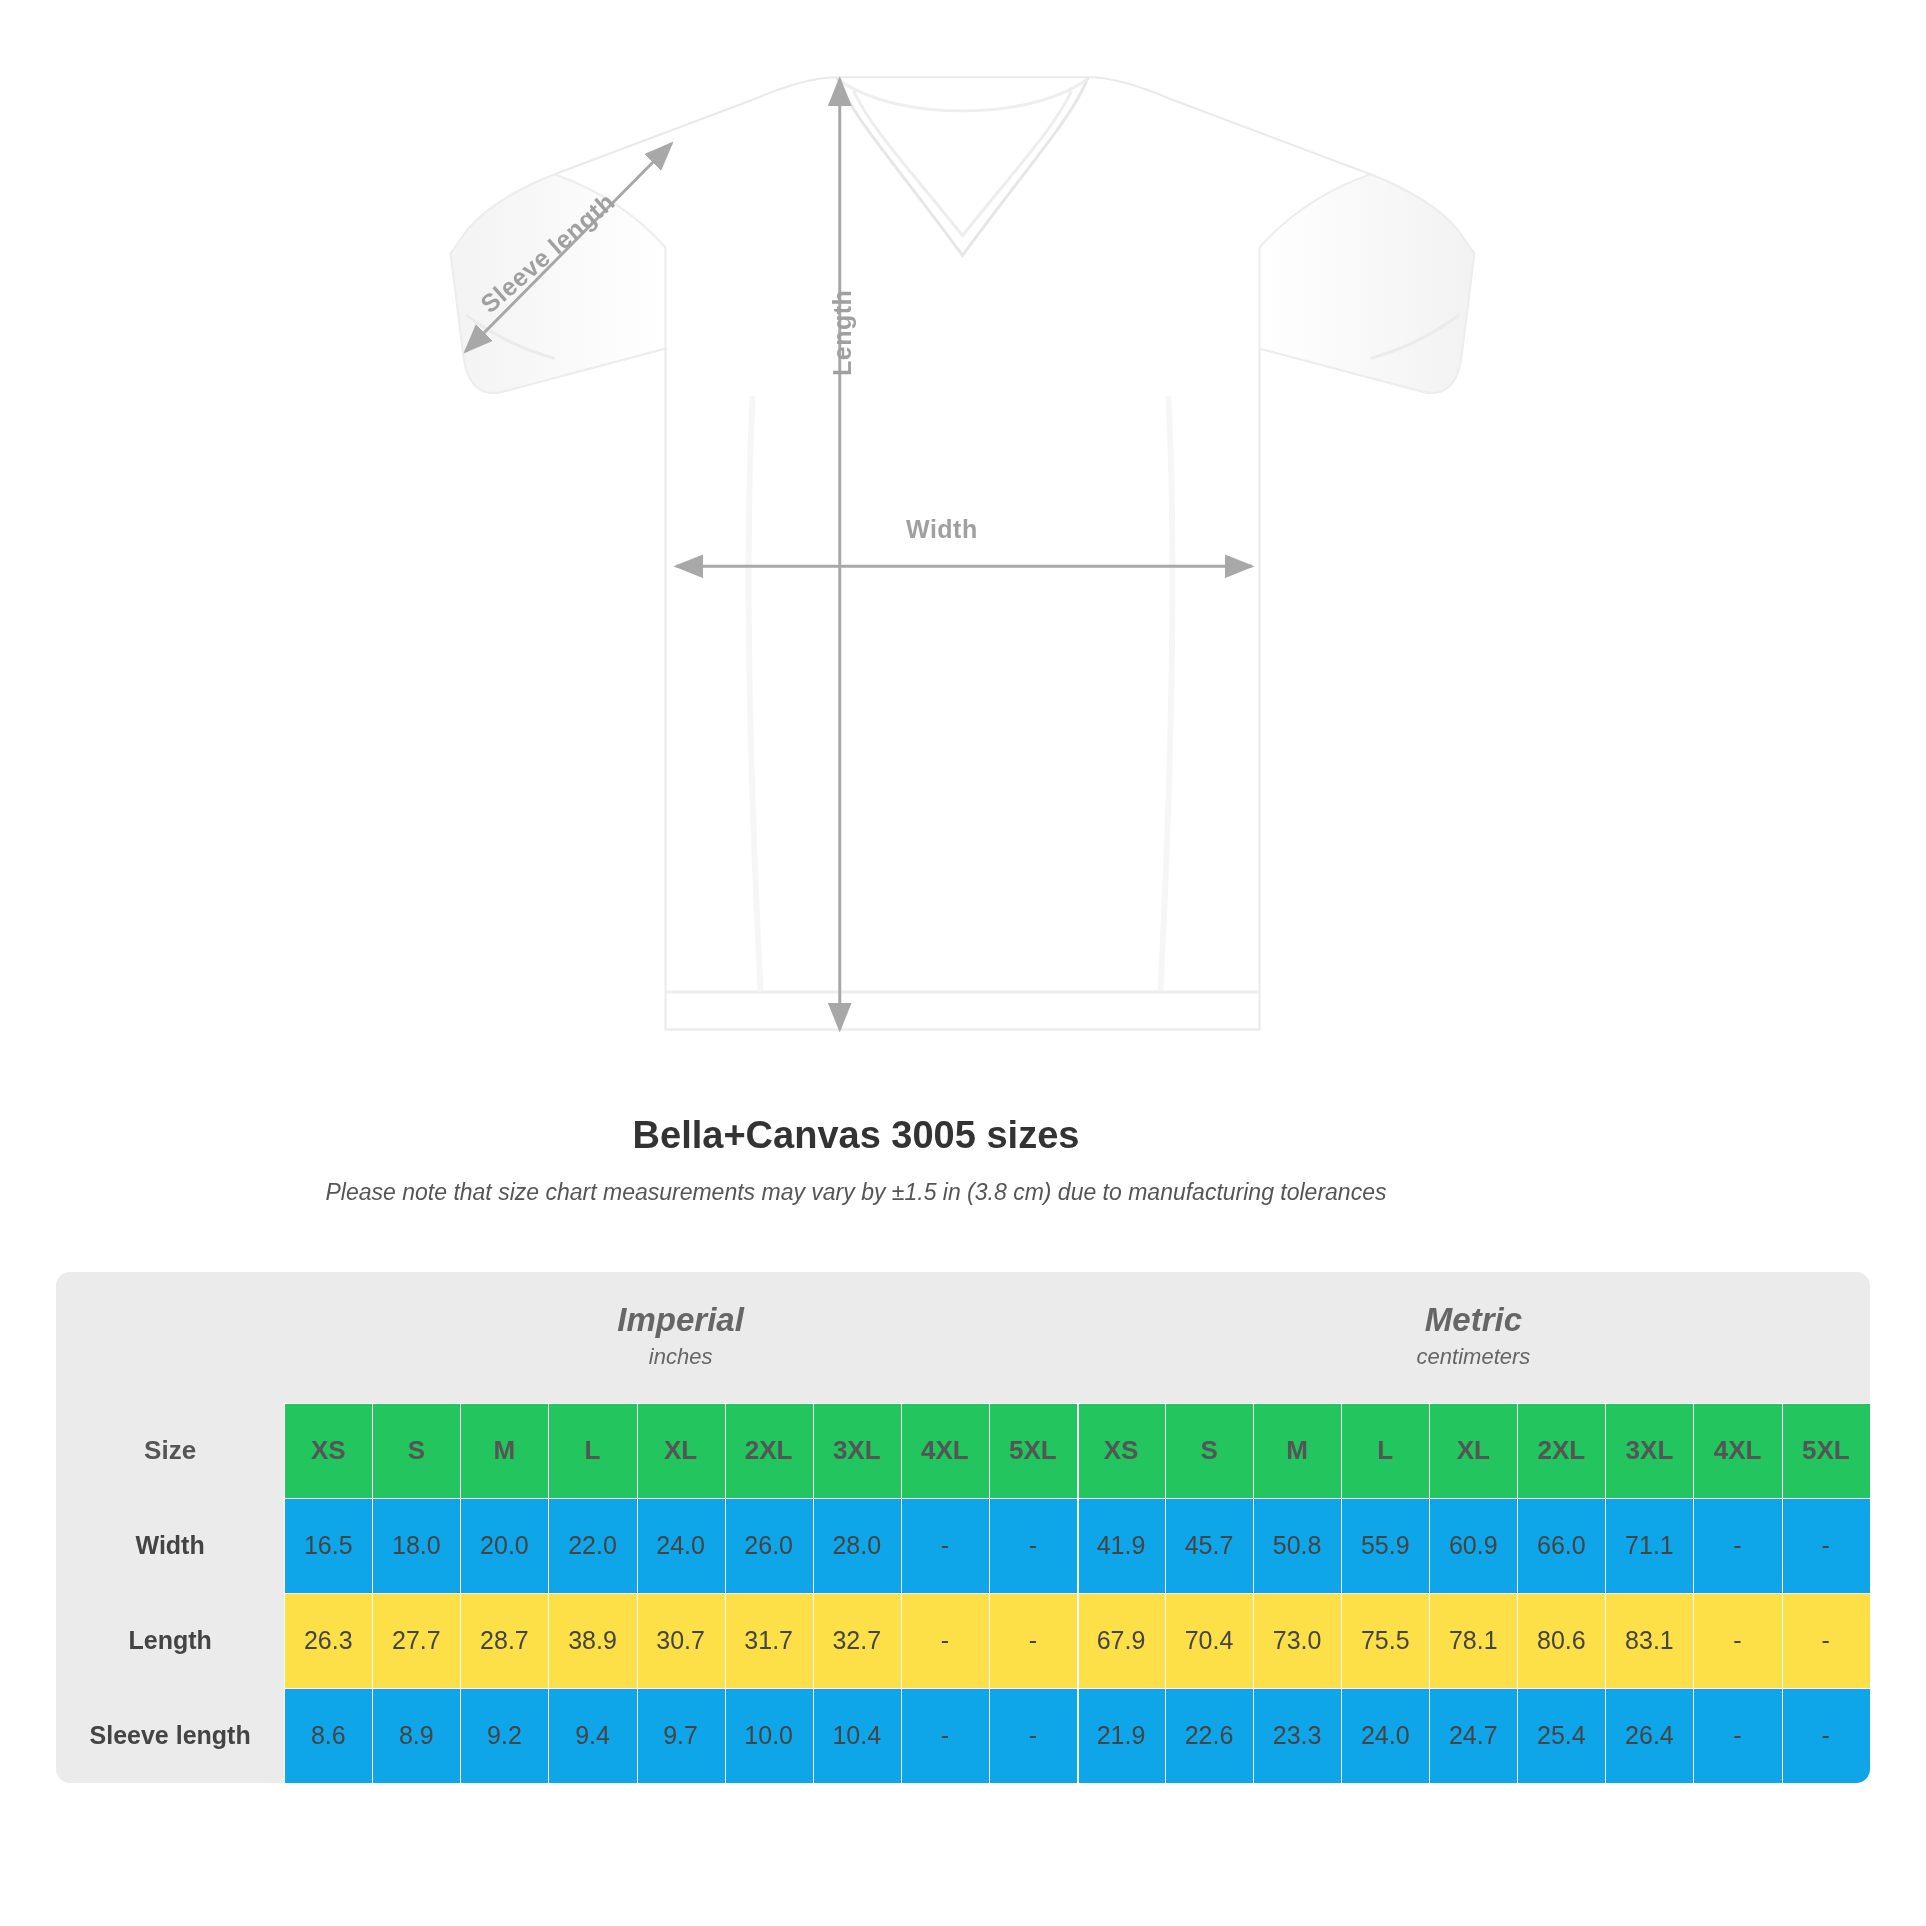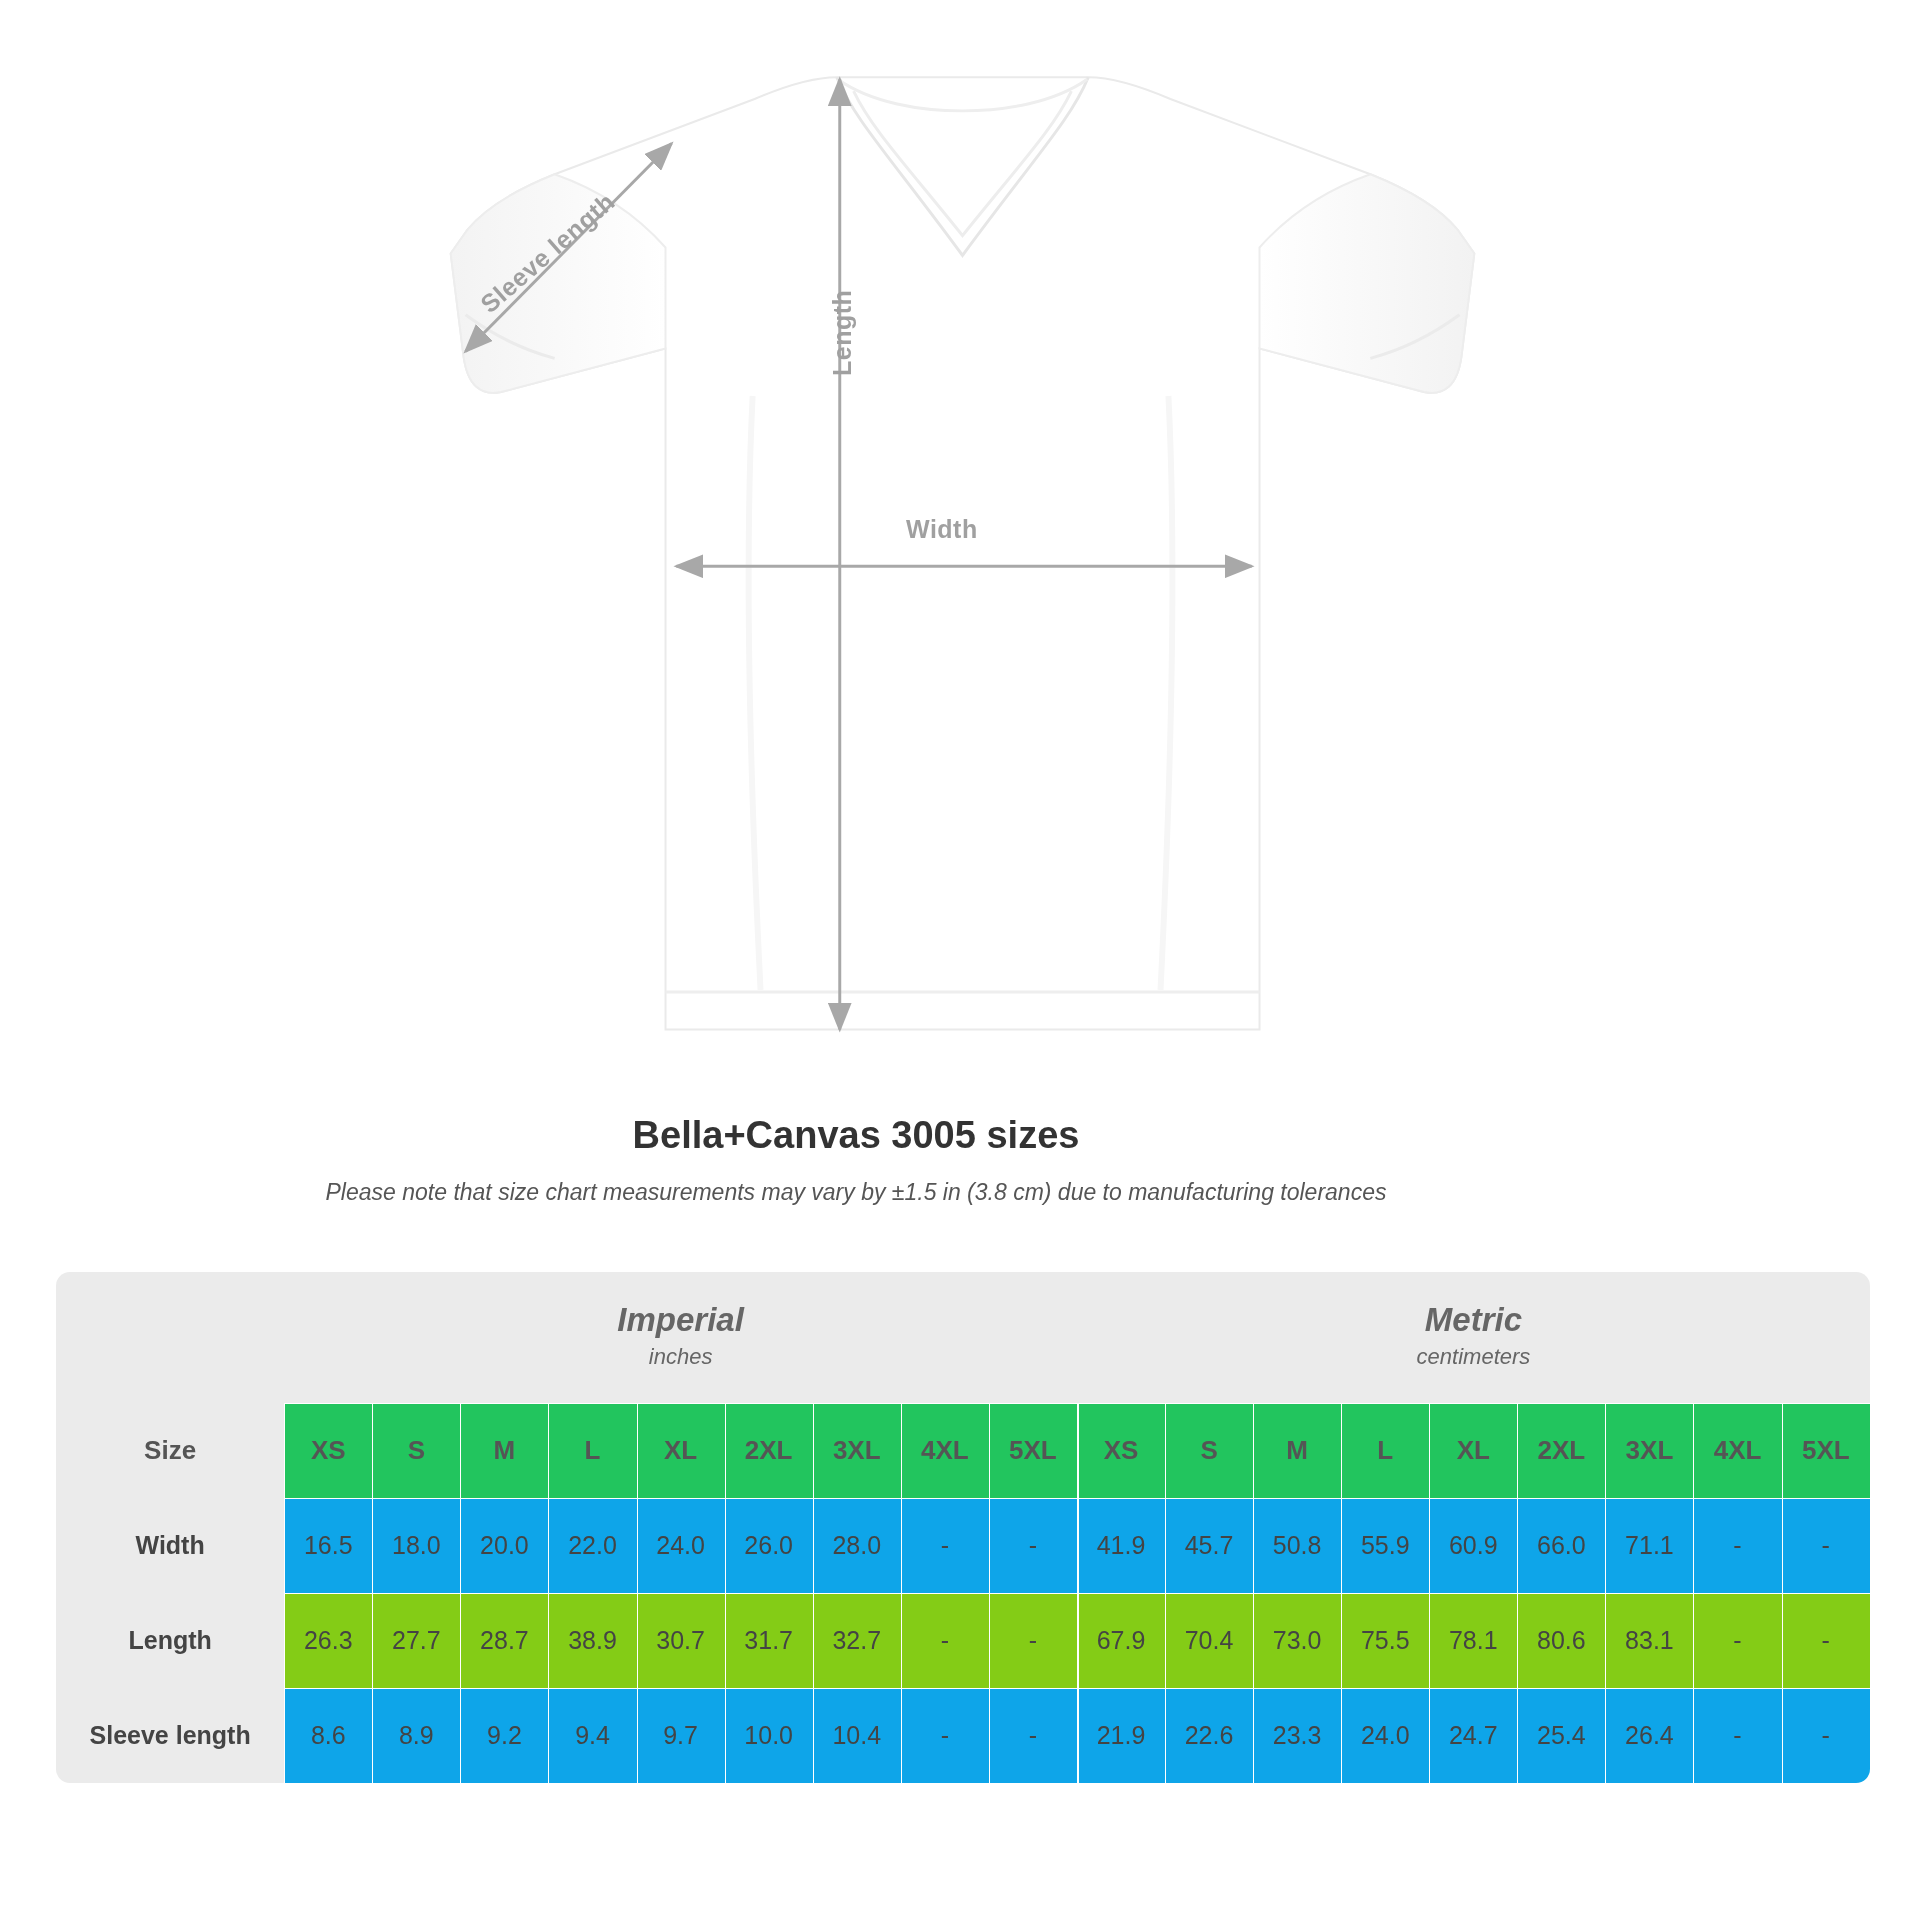--- a/index.html
+++ b/index.html
@@ -128,21 +128,21 @@
     background: #22c55e;
   }
   tr.head-row td.rowlabel {
     background: #ebebeb;
   }
   tr.data-row td {
     height: 95px;
     background: #0ea5e9;
   }
   tr.data-row.alt td {
-    background: #84cc16;
+    background: #fde047;
   }
   td.rowlabel {
     font-weight: bold;
     font-size: 26px;
     color: #555555;
     background: #ebebeb !important;
     width: 228px;
   }
   .cell-sep {
     box-shadow: inset 1px 0 0 #ffffff, inset 0 1px 0 #ffffff;

